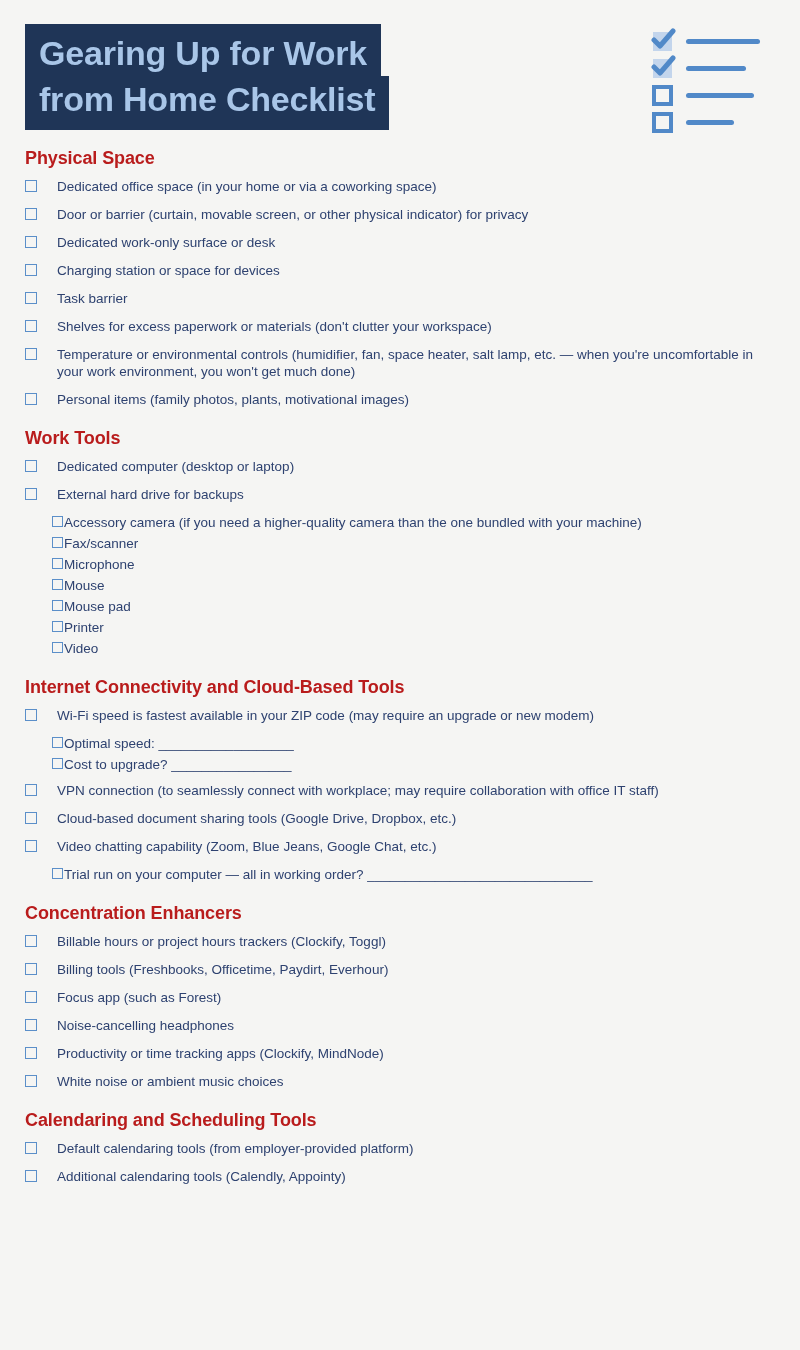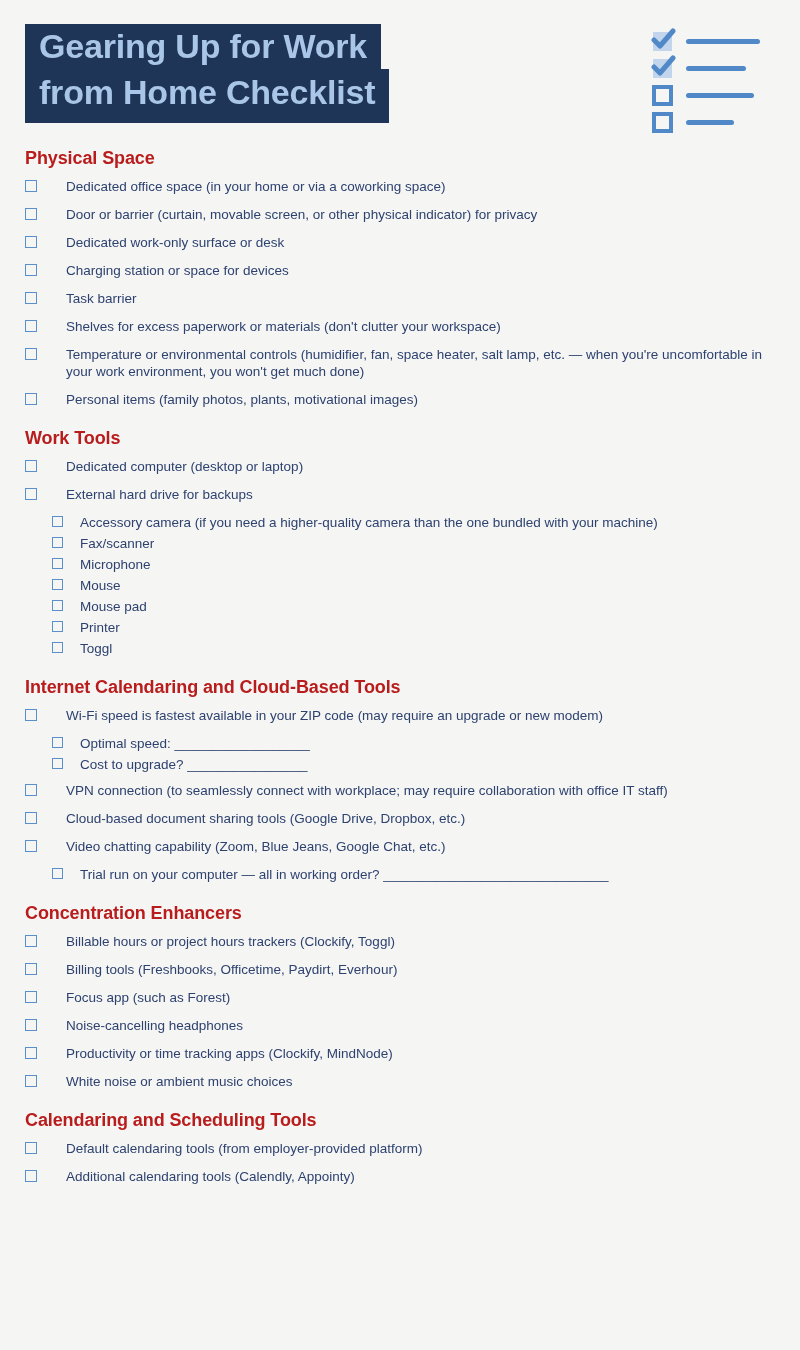--- a/index.html
+++ b/index.html
@@ -24,21 +24,21 @@
     top: 24px;
   }
   .title-line {
     display: table;
     background: #1f3557;
     color: #a9c6e8;
     font-size: 34px;
     font-weight: bold;
     letter-spacing: -0.2px;
     line-height: 1;
-    padding: 5px 14px 10px 14px;
+    padding: 12px 14px 10px 14px;
   }
   .title-line.line2 {
     padding-top: 6px;
     padding-bottom: 14px;
     margin-top: -4px;
   }
 
   .header-icon {
     position: absolute;
     left: 652px;
@@ -110,36 +110,36 @@
     height: 12px;
     border: 1.5px solid #5b8fc9;
     margin-top: 2px;
     margin-right: 0;
     background: transparent;
   }
   .item .txt {
     font-size: 13.5px;
     line-height: 17px;
     color: #2e4270;
-    margin-left: 29px;
+    margin-left: 20px;
     flex: 1;
   }
 
   .item.sub {
     margin-bottom: 4px;
     margin-left: 27px;
   }
   .item.sub .cb {
     flex: 0 0 11px;
     width: 11px;
     height: 11px;
     margin-top: 2px;
   }
   .item.sub .txt {
-    margin-left: 17px;
+    margin-left: 1px;
   }
   .sub-group { margin-top: 3px; }
   .sub-group + .item { margin-top: 9px; }
 </style>
 </head>
 <body>
 
 <div class="header">
   <div class="title-block">
     <div class="title-line line1">Gearing Up for Work</div>
@@ -241,26 +241,26 @@
         <div class="item sub">
           <div class="cb"></div>
           <div class="txt">Mouse pad</div>
         </div>
         <div class="item sub">
           <div class="cb"></div>
           <div class="txt">Printer</div>
         </div>
         <div class="item sub">
           <div class="cb"></div>
-          <div class="txt">Toggl</div>
-        </div>
-      </div>
-    </div>
-    <div class="section">
-      <div class="section-title">Internet Calendaring and Cloud-Based Tools</div>
+          <div class="txt">Video</div>
+        </div>
+      </div>
+    </div>
+    <div class="section">
+      <div class="section-title">Internet Connectivity and Cloud-Based Tools</div>
       <div class="item">
         <div class="cb"></div>
         <div class="txt">Wi-Fi speed is fastest available in your ZIP code (may require an upgrade or new modem)</div>
       </div>
       <div class="sub-group">
         <div class="item sub">
           <div class="cb"></div>
           <div class="txt">Optimal speed: __________________</div>
         </div>
         <div class="item sub">

